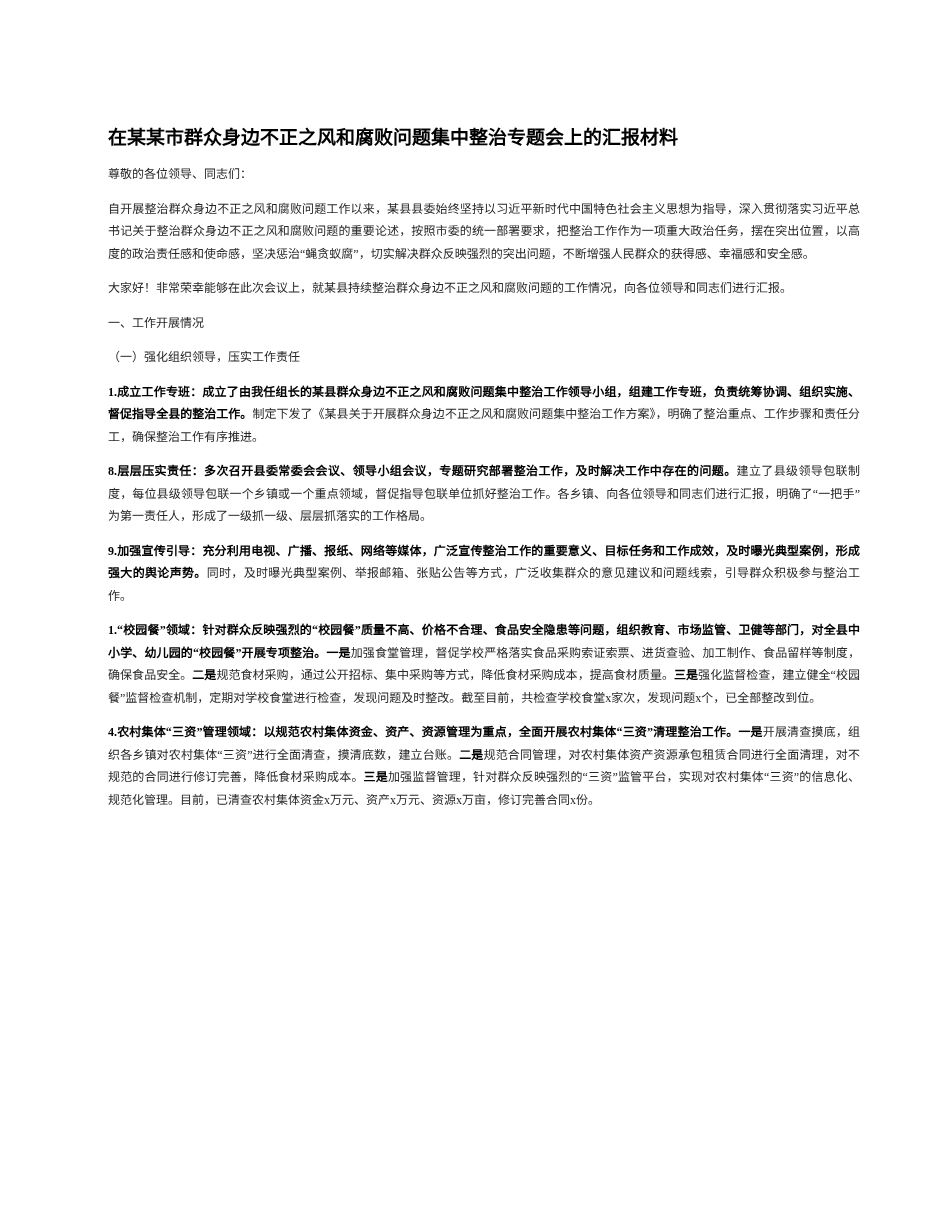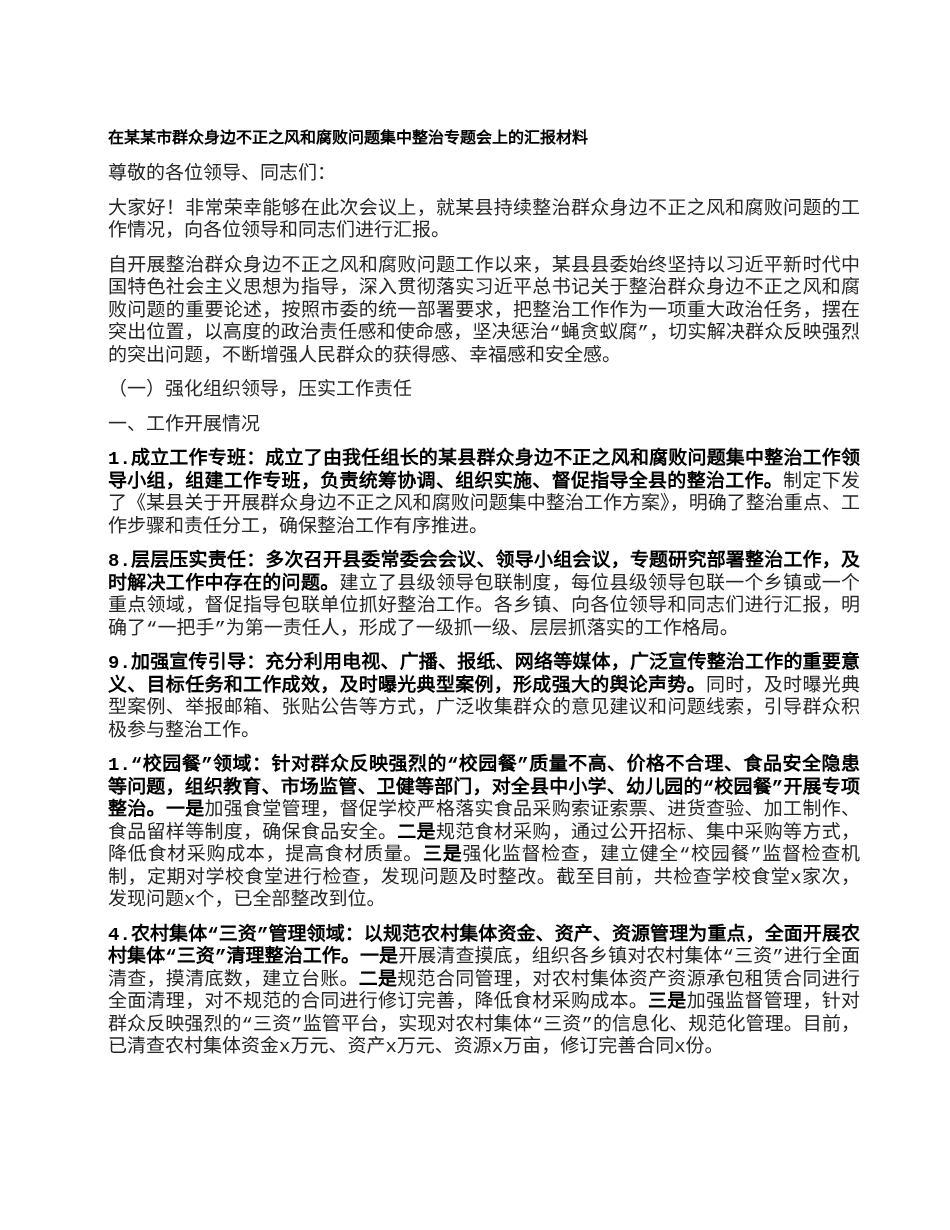--- a/index.html
+++ b/index.html
@@ -14,57 +14,56 @@
     overflow: hidden;
   }
   .page {
     box-sizing: border-box;
     width: 950px;
     min-height: 1230px;
     padding: 124px 90px 40px 108px;
     background: #ffffff;
   }
   .doc-title {
-    font-size: 16px;
+    font-size: 19px;
     line-height: 27px;
     font-weight: bold;
     color: #000000;
     margin: 0 0 12px 0;
     text-align: left;
   }
   .para {
-    font-size: 19px;
+    font-size: 12px;
     line-height: 22.5px;
     color: #262626;
     margin: 0 0 12px 0;
     text-align: justify;
     text-justify: inter-ideograph;
-    font-family: Liberation Mono, monospace;
   }
   .para:last-child { margin-bottom: 0; }
   .bold {
     font-weight: bold;
     color: #000000;
   }
 </style>
 </head>
 <body>
 
 <div class="page">
   <h1 class="doc-title">在某某市群众身边不正之风和腐败问题集中整治专题会上的汇报材料</h1>
 
   <p class="para"><span>尊敬的各位领导、同志们：</span></p>
 
+  <p class="para"><span>自开展整治群众身边不正之风和腐败问题工作以来，某县县委始终坚持以习近平新时代中国特色社会主义思想为指导，深入贯彻落实习近平总书记关于整治群众身边不正之风和腐败问题的重要论述，按照市委的统一部署要求，把整治工作作为一项重大政治任务，摆在突出位置，以高度的政治责任感和使命感，坚决惩治“蝇贪蚁腐”，切实解决群众反映强烈的突出问题，不断增强人民群众的获得感、幸福感和安全感。</span></p>
+
   <p class="para"><span>大家好！非常荣幸能够在此次会议上，就某县持续整治群众身边不正之风和腐败问题的工作情况，向各位领导和同志们进行汇报。</span></p>
 
-  <p class="para"><span>自开展整治群众身边不正之风和腐败问题工作以来，某县县委始终坚持以习近平新时代中国特色社会主义思想为指导，深入贯彻落实习近平总书记关于整治群众身边不正之风和腐败问题的重要论述，按照市委的统一部署要求，把整治工作作为一项重大政治任务，摆在突出位置，以高度的政治责任感和使命感，坚决惩治“蝇贪蚁腐”，切实解决群众反映强烈的突出问题，不断增强人民群众的获得感、幸福感和安全感。</span></p>
+  <p class="para"><span>一、工作开展情况</span></p>
 
   <p class="para"><span>（一）强化组织领导，压实工作责任</span></p>
-
-  <p class="para"><span>一、工作开展情况</span></p>
 
   <p class="para"><span class="bold">1.成立工作专班：成立了由我任组长的某县群众身边不正之风和腐败问题集中整治工作领导小组，组建工作专班，负责统筹协调、组织实施、督促指导全县的整治工作。</span><span>制定下发了《某县关于开展群众身边不正之风和腐败问题集中整治工作方案》，明确了整治重点、工作步骤和责任分工，确保整治工作有序推进。</span></p>
 
   <p class="para"><span class="bold">8.层层压实责任：多次召开县委常委会会议、领导小组会议，专题研究部署整治工作，及时解决工作中存在的问题。</span><span>建立了县级领导包联制度，每位县级领导包联一个乡镇或一个重点领域，督促指导包联单位抓好整治工作。各乡镇、向各位领导和同志们进行汇报，明确了“一把手”为第一责任人，形成了一级抓一级、层层抓落实的工作格局。</span></p>
 
   <p class="para"><span class="bold">9.加强宣传引导：充分利用电视、广播、报纸、网络等媒体，广泛宣传整治工作的重要意义、目标任务和工作成效，及时曝光典型案例，形成强大的舆论声势。</span><span>同时，及时曝光典型案例、举报邮箱、张贴公告等方式，广泛收集群众的意见建议和问题线索，引导群众积极参与整治工作。</span></p>
 
 
   <p class="para"><span class="bold">1.“校园餐”领域：针对群众反映强烈的“校园餐”质量不高、价格不合理、食品安全隐患等问题，组织教育、市场监管、卫健等部门，对全县中小学、幼儿园的“校园餐”开展专项整治。</span><span class="bold">一是</span><span>加强食堂管理，督促学校严格落实食品采购索证索票、进货查验、加工制作、食品留样等制度，确保食品安全。</span><span class="bold">二是</span><span>规范食材采购，通过公开招标、集中采购等方式，降低食材采购成本，提高食材质量。</span><span class="bold">三是</span><span>强化监督检查，建立健全“校园餐”监督检查机制，定期对学校食堂进行检查，发现问题及时整改。截至目前，共检查学校食堂x家次，发现问题x个，已全部整改到位。</span></p>
 

